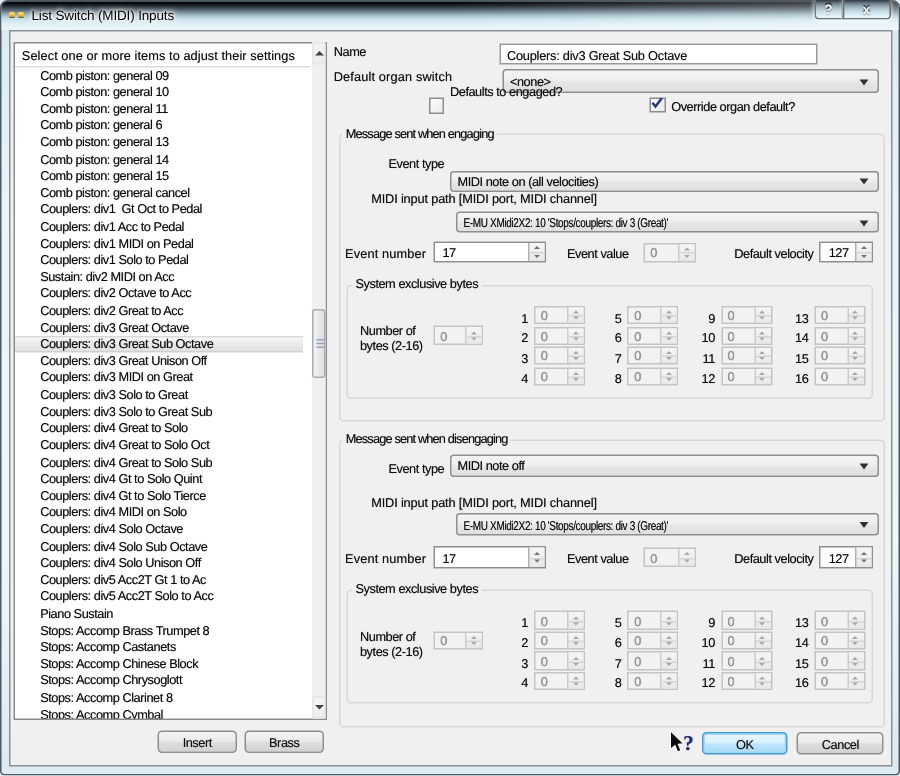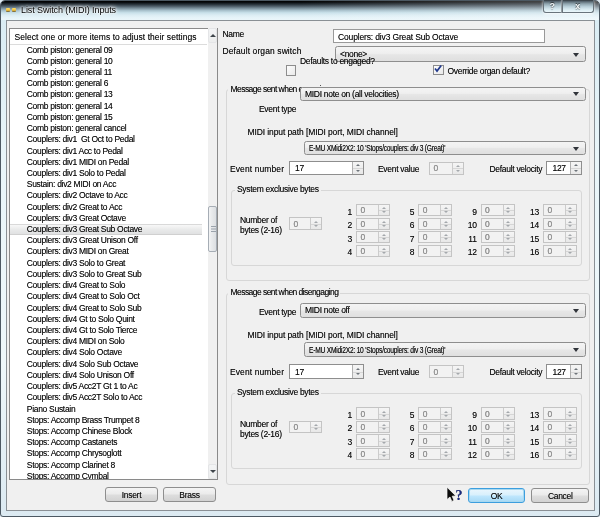--- a/index.html
+++ b/index.html
@@ -118,22 +118,22 @@
         <div>Couplers: div4 Gt to Solo Quint</div>
         <div>Couplers: div4 Gt to Solo Tierce</div>
         <div>Couplers: div4 MIDI on Solo</div>
         <div>Couplers: div4 Solo Octave</div>
         <div>Couplers: div4 Solo Sub Octave</div>
         <div>Couplers: div4 Solo Unison Off</div>
         <div>Couplers: div5 Acc2T Gt 1 to Ac</div>
         <div>Couplers: div5 Acc2T Solo to Acc</div>
         <div>Piano Sustain</div>
         <div>Stops: Accomp Brass Trumpet 8</div>
+        <div>Stops: Accomp Castanets</div>
         <div>Stops: Accomp Chinese Block</div>
-        <div>Stops: Accomp Castanets</div>
         <div>Stops: Accomp Chrysoglott</div>
         <div>Stops: Accomp Clarinet 8</div>
         <div>Stops: Accomp Cymbal</div>
       </div>
   </div>
   <div class="abs" id="sbar">
     <div class="abs sb-btn" id="sb-up">
         <div class="tri-u"></div>
       </div>
     <div class="abs sb-btn" id="sb-dn">
@@ -157,21 +157,21 @@
       <div class="abs lbl" style="left:293.3px;top:35px;">Defaults to engaged?</div>
       <div class="abs cb" style="left:426.8px;top:44.3px;width:10.5px;height:10.5px;">
         <svg width="10" height="10" style="position:absolute;left:-1px;top:-2px;" viewBox="0 0 10 10">
           <path d="M2 4.5 L4 7 L8.2 1.5" stroke="#21398c" stroke-width="1.7" fill="none"></path>
         </svg>
       </div>
       <div class="abs lbl" style="left:440.8px;top:45.599999999999994px;">Override organ default?</div>
       <div class="abs gbox" style="left:219.8px;top:68.8px;width:363.5px;height:192px;"></div>
       <div class="abs glabel lbl" style="left:221.8px;top:63.3px;letter-spacing:-0.55px;">Message sent when engaging</div>
       <div class="abs lbl" style="left:252.3px;top:83.3px;text-align:right;">Event type</div>
-      <div class="abs combo" style="left:293.3px;top:66px;width:286.5px;height:14px;">
+      <div class="abs combo" style="left:293.3px;top:93px;width:286.5px;height:14px;">
         <span>MIDI note on (all velocities)</span>
         <div class="arr"></div>
       </div>
       <div class="abs lbl" style="left:240.8px;top:106.3px;letter-spacing:-0.1px;">MIDI input path [MIDI port, MIDI channel]</div>
       <div class="abs combo" style="left:297.3px;top:120.3px;width:282.5px;height:14.5px;">
         <span style="transform:translateY(-50%) scaleX(0.785);transform-origin:0 50%;">E-MU XMidi2X2: 10 'Stops/couplers: div 3 (Great)'</span>
         <div class="arr"></div>
       </div>
       <div class="abs lbl" style="left:223.3px;top:143.5px;letter-spacing:0.1px;">Event number</div>
       <div class="abs spin en" style="left:282.3px;top:140.5px;width:75px;height:14.2px;">

